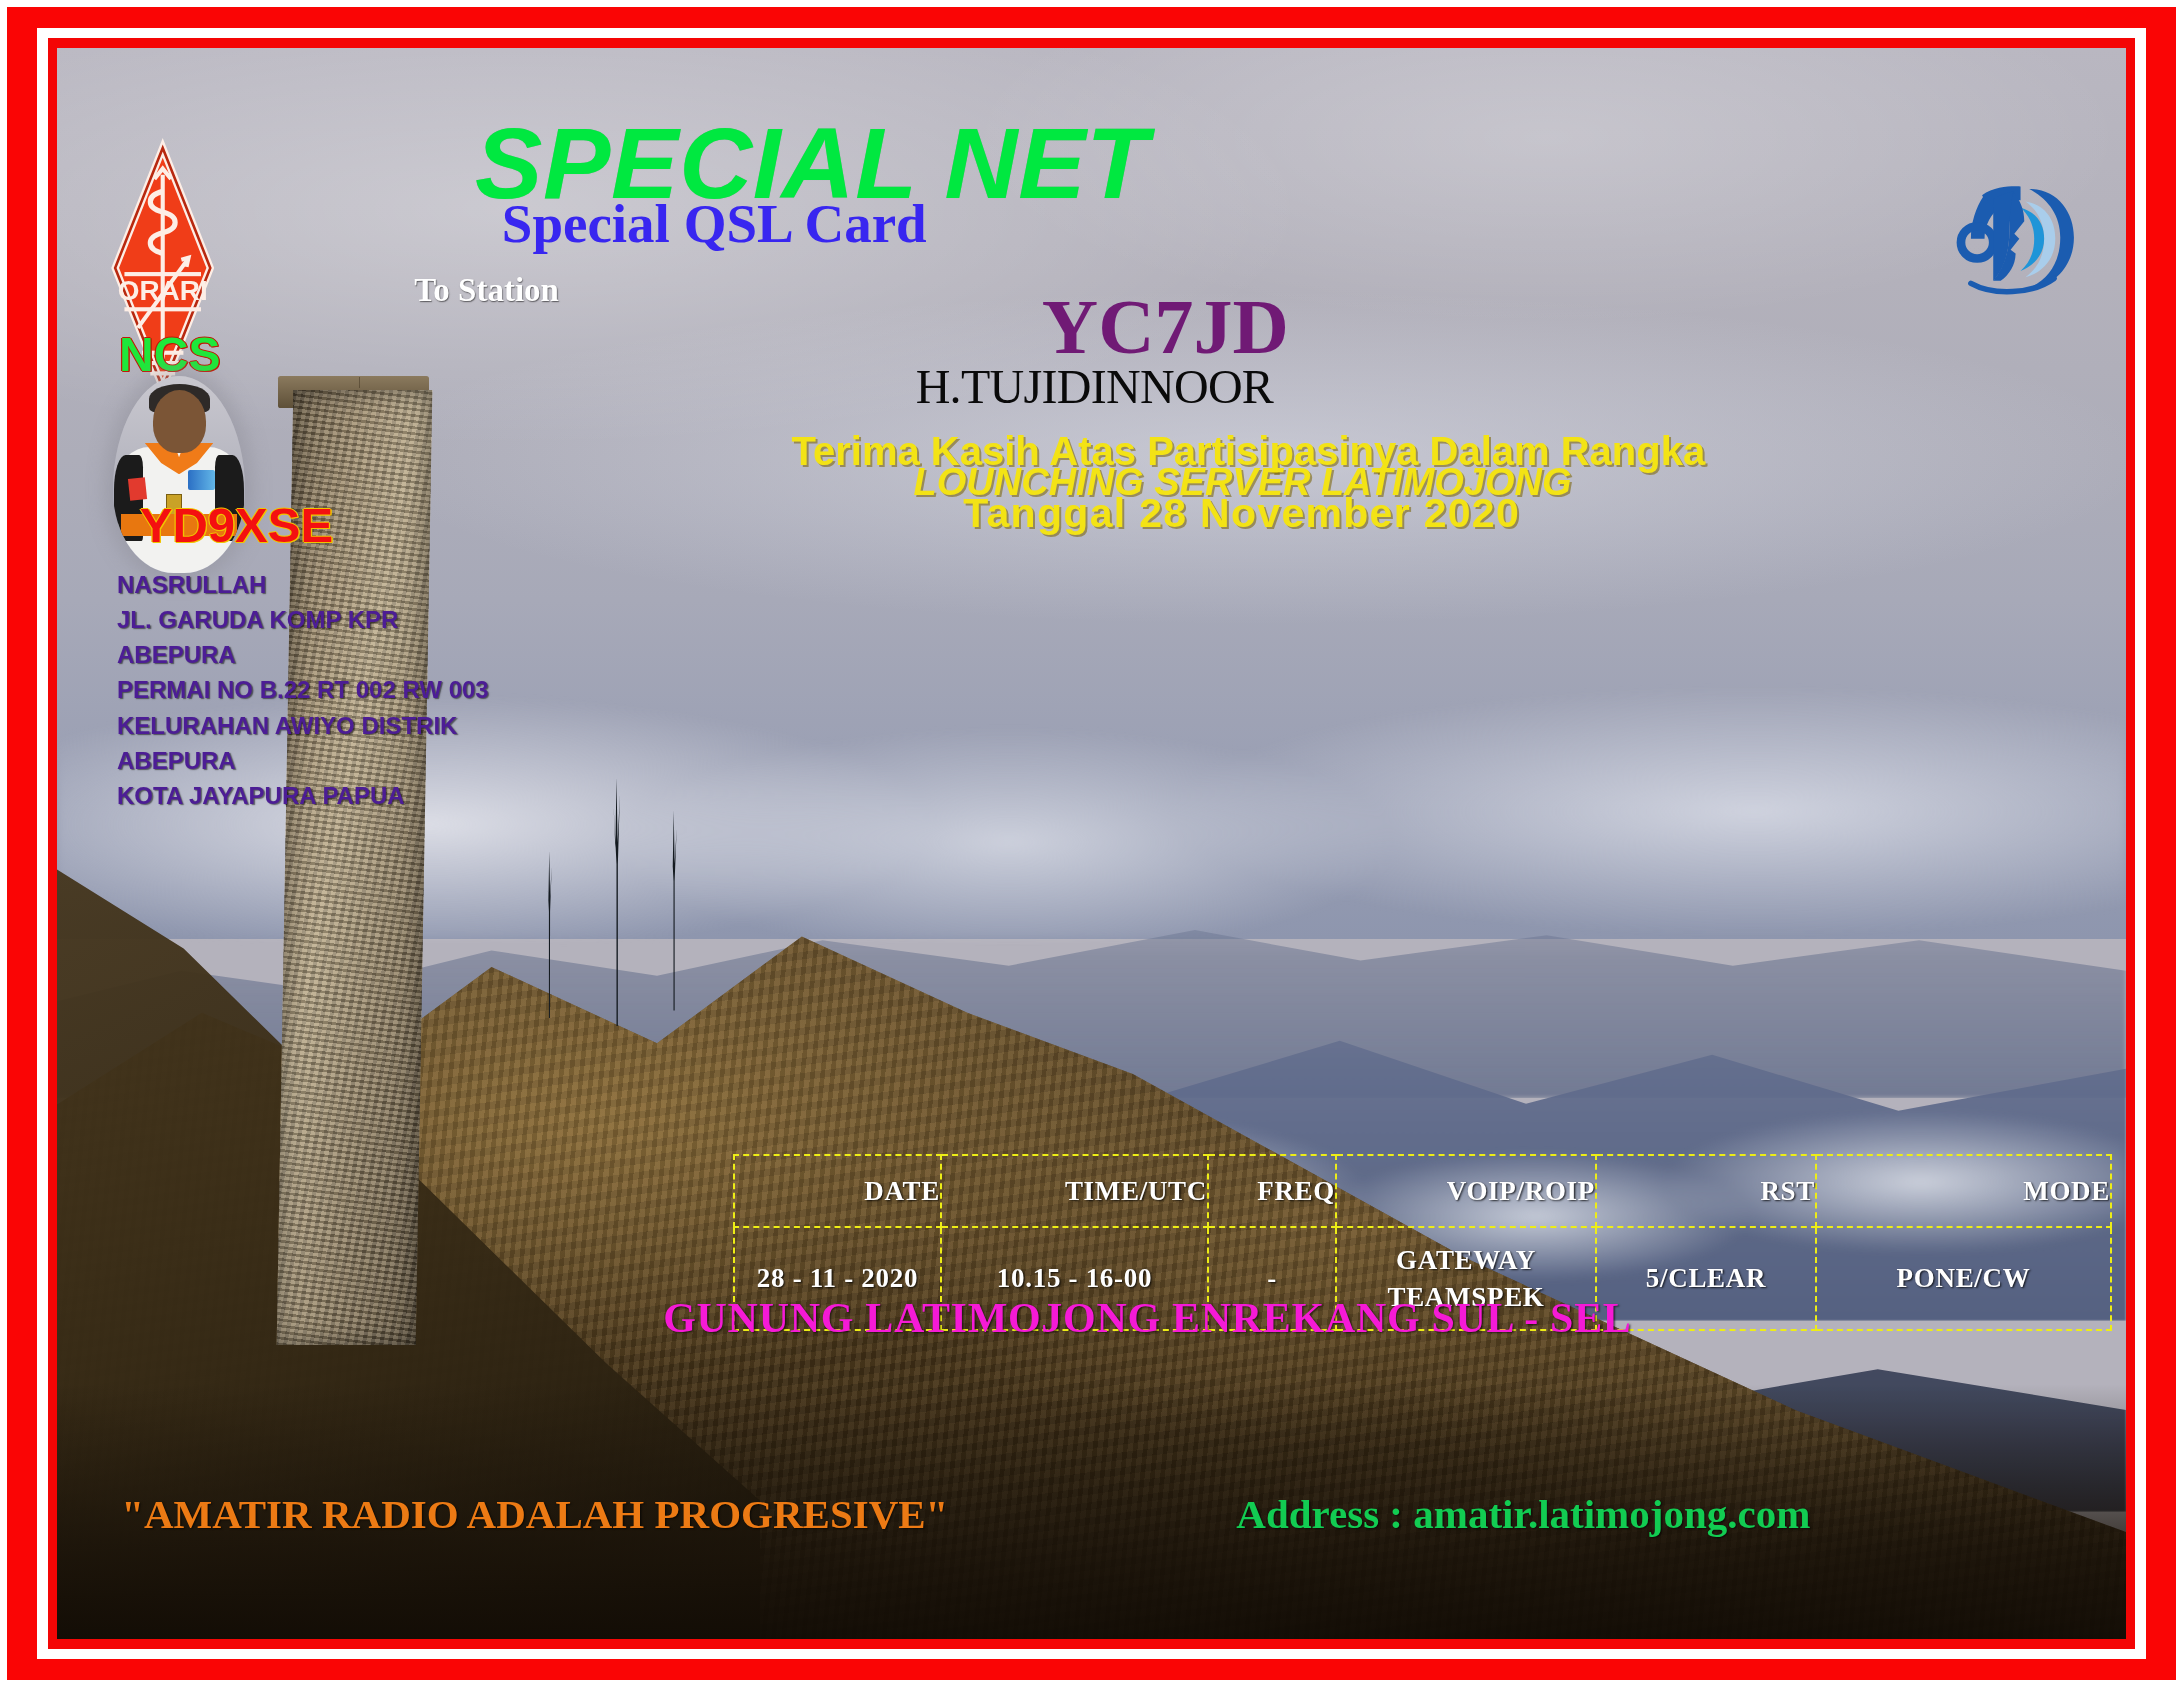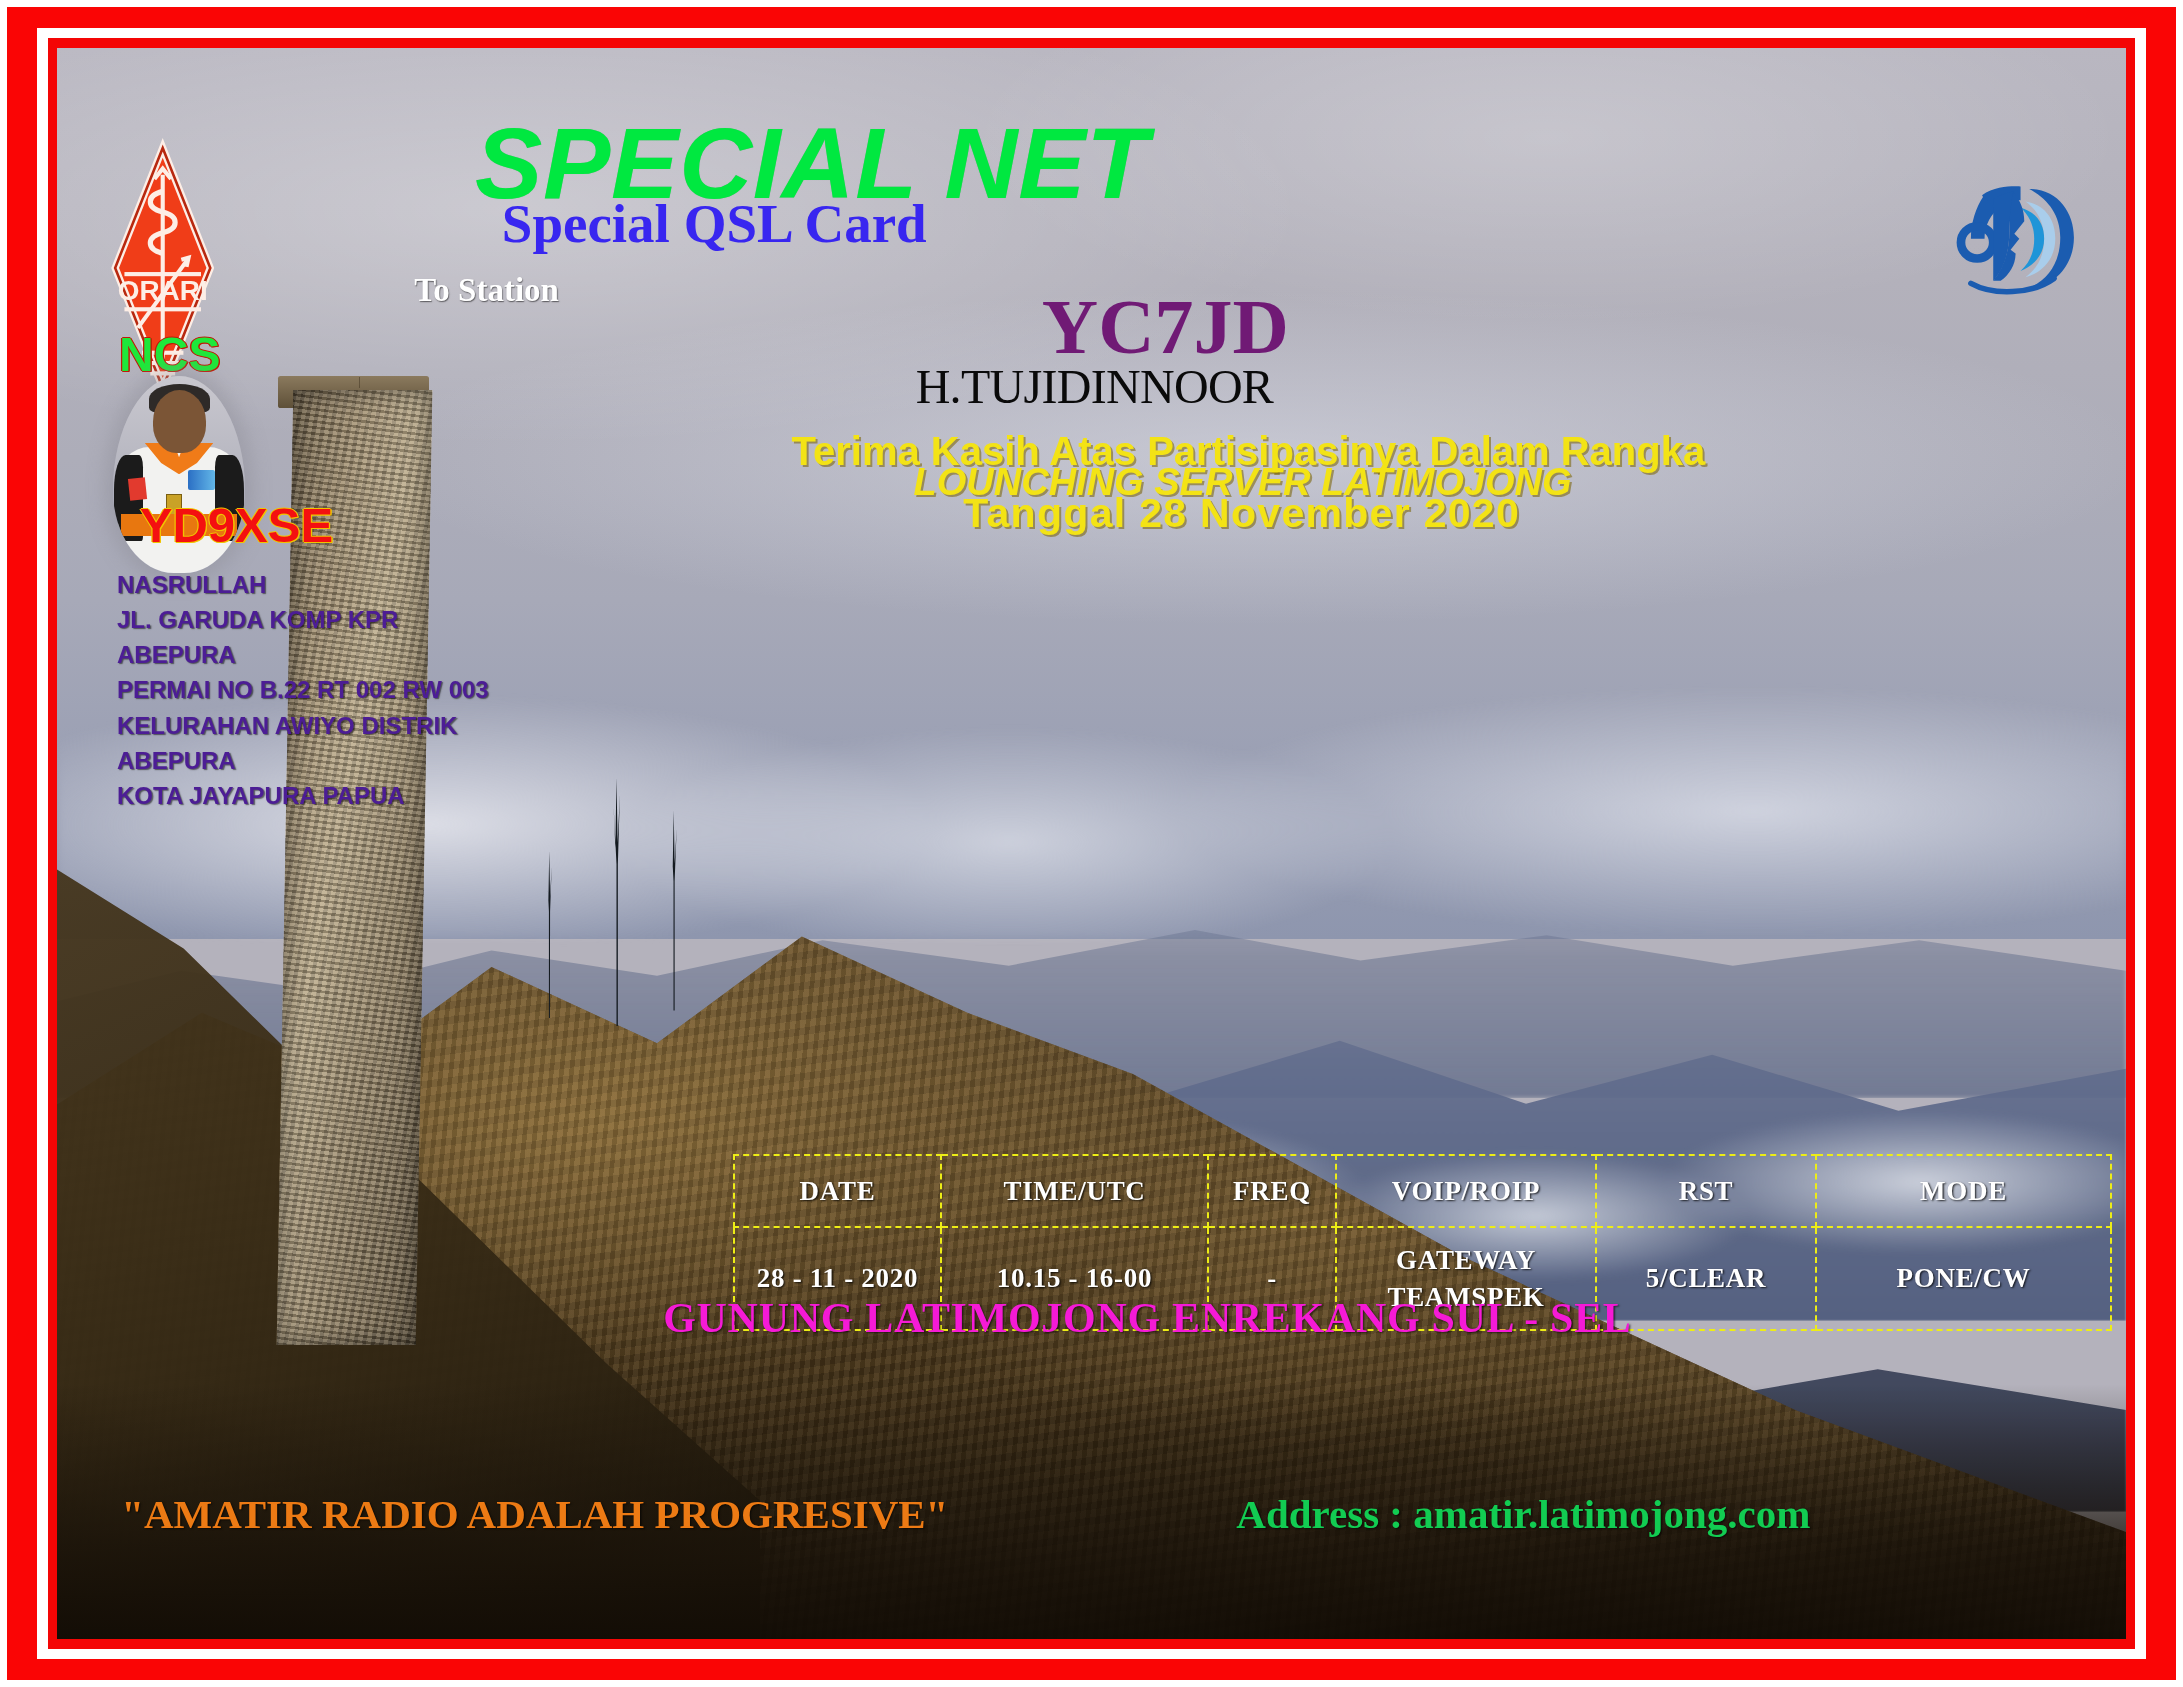--- a/index.html
+++ b/index.html
@@ -235,21 +235,21 @@
     border:2px dashed #eded16;
     text-align:center;vertical-align:middle;
     color:#ffffff;
     font-family:"Liberation Serif",serif;
     font-weight:700;
     font-size:27px;
     letter-spacing:0.7px;
     text-shadow:1.3px 1.3px 2px rgba(0,0,0,.75);
     padding:0;
   }
-  .qsl-table tr.head td{height:70px;}
+  .qsl-table tr.head td{height:70px;text-align:right;}
   .qsl-table tr.body td{height:101px;}
   .col-date{width:205px;}
   .col-time{width:265px;}
   .col-freq{width:126px;}
   .col-voip{width:258px;}
   .col-rst{width:218px;}
   .col-mode{width:293px;}
   .cell2{line-height:1.35;white-space:pre-line;}
 
   

